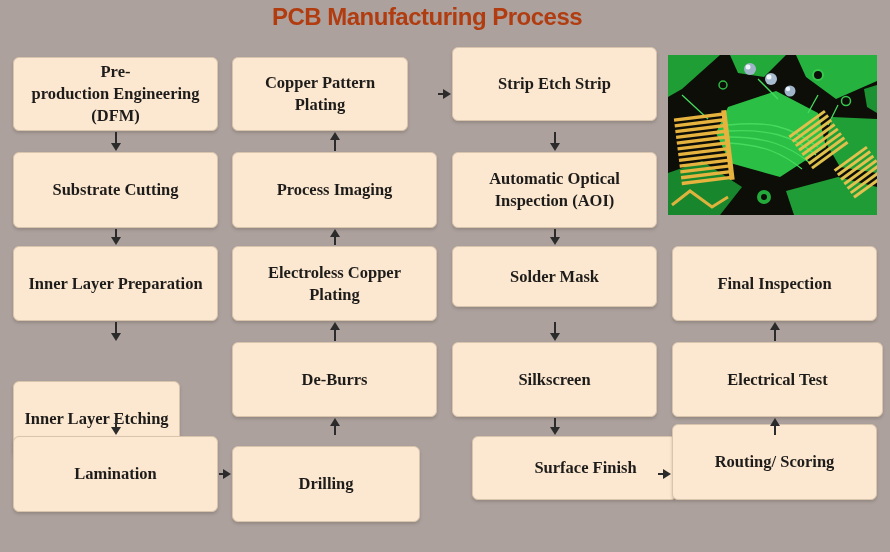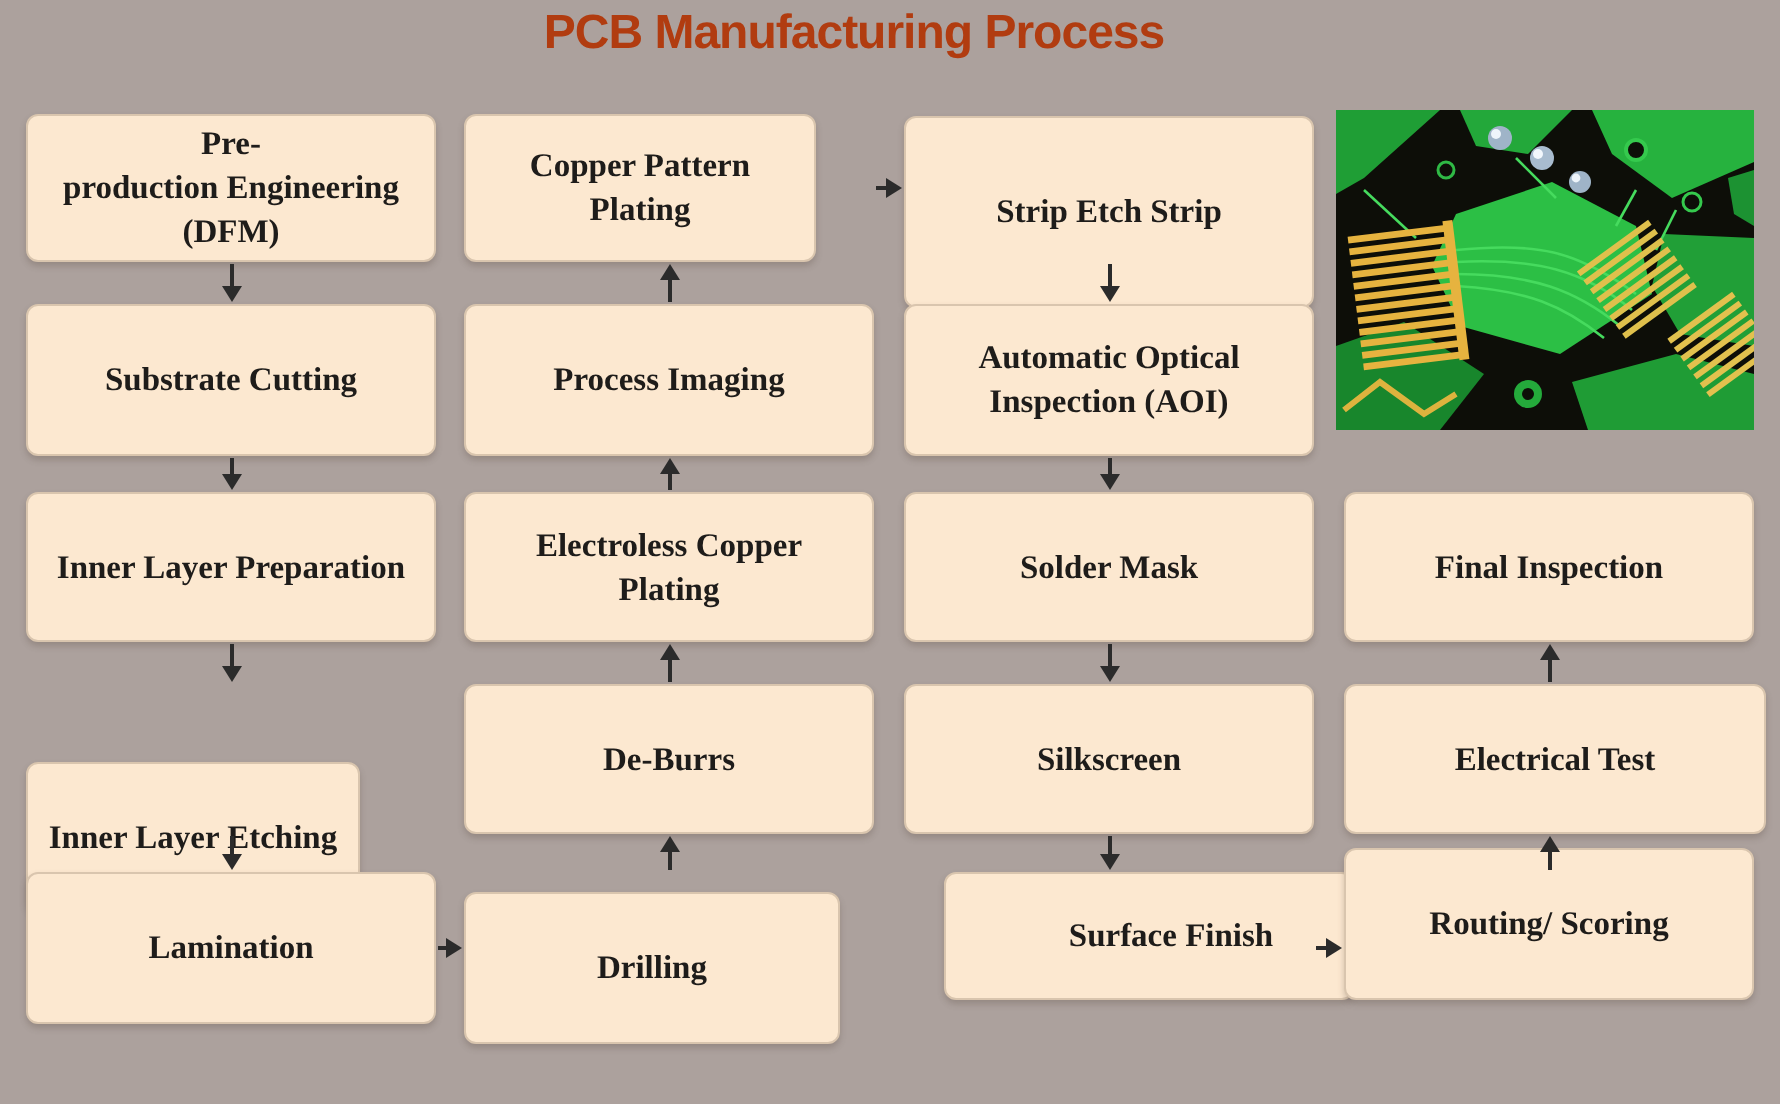--- a/index.html
+++ b/index.html
@@ -164,28 +164,28 @@
     <div class="node" style="left: 232px; top: 246px; width: 205px; height: 75px;">
       <span>Electroless Copper
 Plating</span>
     </div>
     <div class="node" style="left: 232px; top: 342px; width: 205px; height: 75px;">
       <span>De-Burrs</span>
     </div>
     <div class="node" style="left: 232px; top: 436px; width: 188px; height: 76px; margin-top: 10px;">
       <span>Drilling</span>
     </div>
-    <div class="node" style="left: 452px; top: 58px; width: 205px; height: 96px;">
+    <div class="node" style="left: 452px; top: 47px; width: 205px; height: 74px;">
       <span>Strip Etch Strip</span>
     </div>
     <div class="node" style="left: 452px; top: 152px; width: 205px; height: 76px;">
       <span>Automatic Optical
 Inspection (AOI)</span>
     </div>
-    <div class="node" style="left: 452px; top: 246px; width: 205px; height: 75px;">
+    <div class="node" style="left: 452px; top: 246px; width: 205px; height: 61px;">
       <span>Solder Mask</span>
     </div>
     <div class="node" style="left: 452px; top: 342px; width: 205px; height: 75px;">
       <span>Silkscreen</span>
     </div>
     <div class="node" style="left: 472px; top: 436px; width: 205px; height: 64px; padding-left: 28px;">
       <span>Surface Finish</span>
     </div>
     <div class="node" style="left: 672px; top: 246px; width: 205px; height: 75px;">
       <span>Final Inspection</span>

